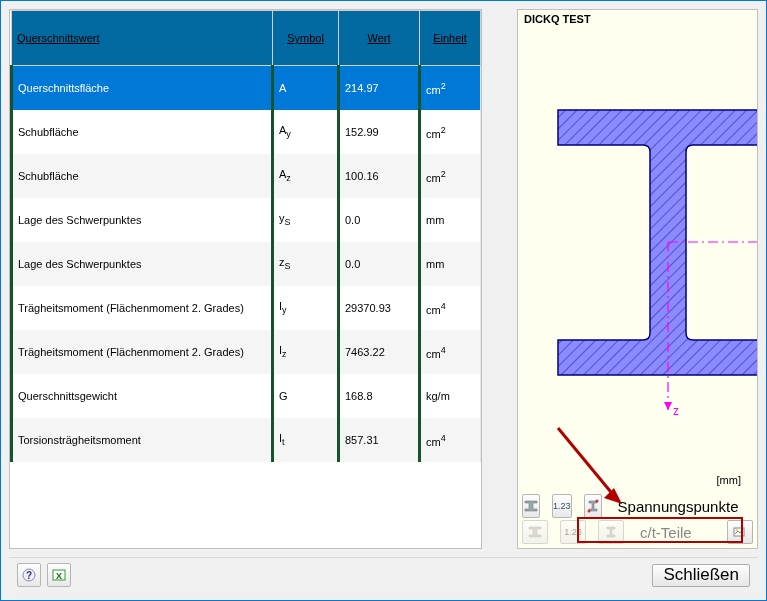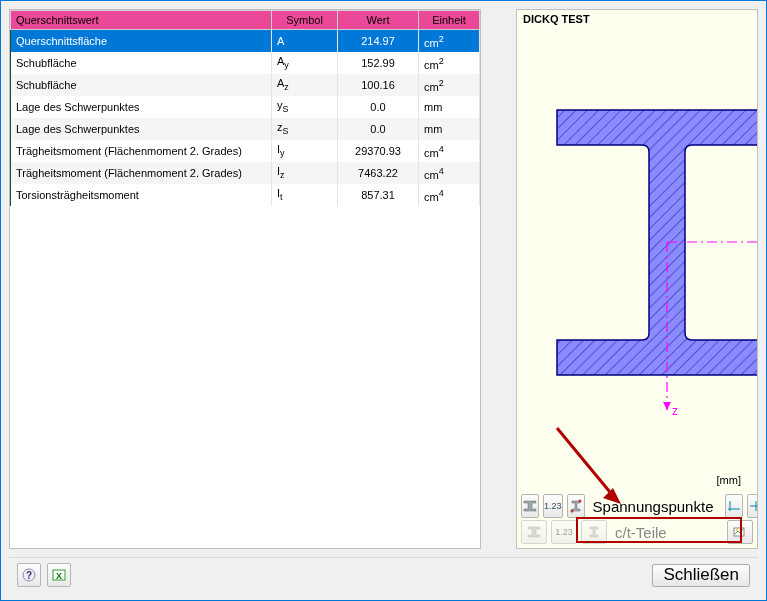--- a/index.html
+++ b/index.html
@@ -56,49 +56,50 @@
     background: #fff;
     border: 1px solid #bfbfbf;
     display: flex; flex-direction: column;
   }
   table.grid {
     border-collapse: collapse;
     width: 100%;
     table-layout: fixed;
   }
   table.grid th {
-    background: #ec4899;
+    background: #0369a1;
     border: 1px solid #d0d0d0;
     font-weight: normal;
-    padding: 3px 5px;
+    padding: 21px 5px;
     font-size: 11px;
     text-align: left;
     color: #000;
+    text-decoration: underline;
   }
   table.grid th.center { text-align: center; }
   table.grid th.col-name { width: 250px; }
   table.grid th.col-sym  { width: 55px; }
   table.grid th.col-val  { width: 70px; }
   table.grid th.col-unit { width: 50px; }
   table.grid td {
-    border-left: 1px solid #14532d;
+    border-left: 3px solid #14532d;
     border-right: 1px solid #e5e5e5;
-    padding: 2px 5px;
+    padding: 13px 5px;
     font-size: 11px;
     height: 18px;
     vertical-align: middle;
     margin-left: 46px;
   }
   table.grid tr:nth-child(odd) td { background: #f5f5f5; }
   table.grid tr:nth-child(even) td { background: #fff; }
   table.grid tr.selected td {
     background: #0078d7 !important;
     color: #fff;
   }
-  table.grid td.val { text-align: center; }
+  table.grid td.val { text-align: left; }
   table.grid td.sym { font-family: "Segoe UI", sans-serif; }
   .sub { font-size: 9px; vertical-align: sub; }
   .sup { font-size: 9px; vertical-align: super; }
 
   .preview-pane {
     flex: 1;
     display: flex; flex-direction: column; padding-left: 27px;
   }
   .preview-box {
     flex: 1;
@@ -124,21 +125,21 @@
     position:absolute;
     left:0; top:0;
   }
 
   .toolbar-rows {
     position: absolute;
     bottom: 4px; left: 4px; right: 4px;
     display: flex; flex-direction: column; gap: 2px;
   }
   .toolbar-row {
-    display: flex; align-items: center; gap: 4px;
+    display: flex; align-items: center; gap: 12px;
     height: 24px;
   }
   .tbtn {
     width: 24px; height: 22px;
     border: 1px solid #b5b5b5;
     background: linear-gradient(#fdfdfd,#e8e8e8);
     border-radius: 2px;
     display:flex; align-items:center; justify-content:center;
     cursor: pointer;
     color:#555;
@@ -244,20 +245,26 @@
                 <td>Trägheitsmoment (Flächenmoment 2. Grades)</td>
                 <td class="sym">I<span class="sub">y</span></td>
                 <td class="val">29370.93</td>
                 <td>cm<span class="sup">4</span></td>
               </tr>
               <tr>
                 <td>Trägheitsmoment (Flächenmoment 2. Grades)</td>
                 <td class="sym">I<span class="sub">z</span></td>
                 <td class="val">7463.22</td>
                 <td>cm<span class="sup">4</span></td>
+              </tr>
+              <tr>
+                <td>Querschnittsgewicht</td>
+                <td class="sym">G</td>
+                <td class="val">168.8</td>
+                <td>kg/m</td>
               </tr>
               <tr>
                 <td>Torsionsträgheitsmoment</td>
                 <td class="sym">I<span class="sub">t</span></td>
                 <td class="val">857.31</td>
                 <td>cm<span class="sup">4</span></td>
               </tr>
             </tbody>
         </table>
       </div>

